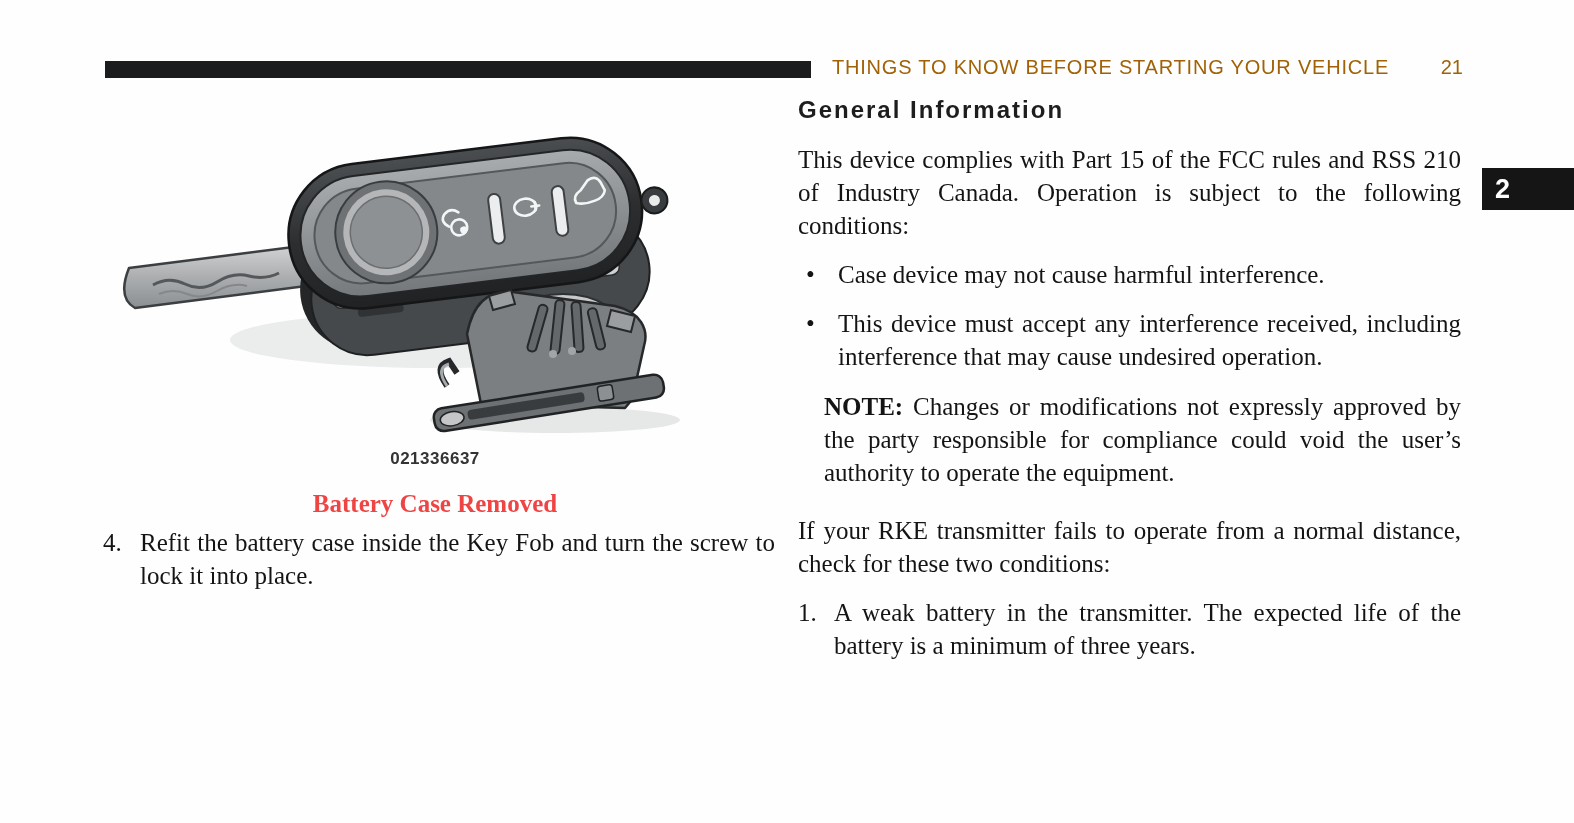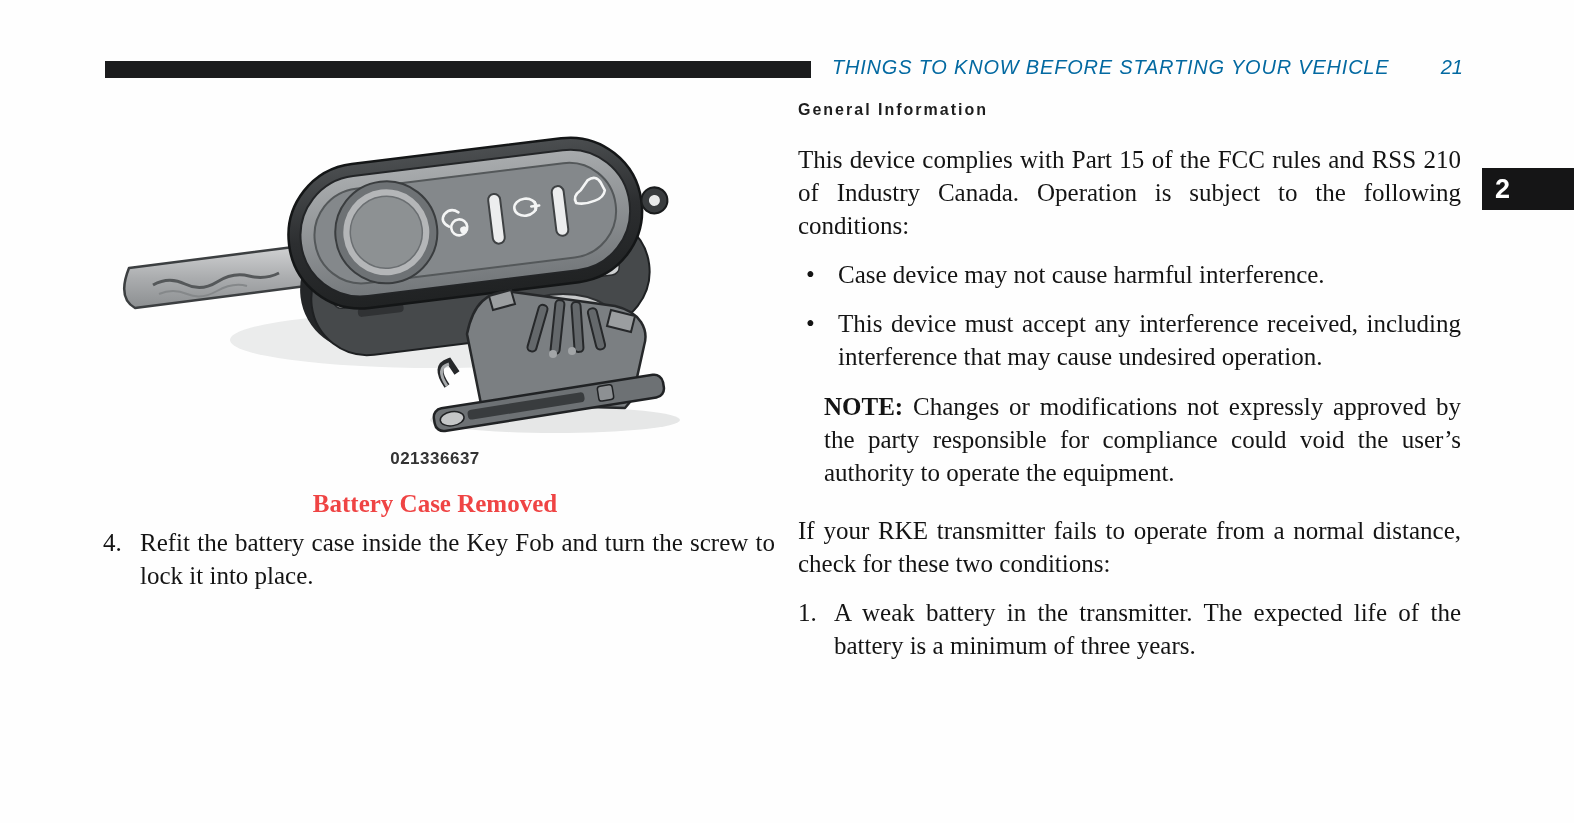--- a/index.html
+++ b/index.html
@@ -5,21 +5,21 @@
   html,body{margin:0;padding:0;background:#ffffff;}
   .page{
     position:relative;width:1574px;height:823px;background:#fefefe;
     font-family:"Liberation Serif",serif;color:#181818;overflow:hidden;
   }
   
   .header-bar{position:absolute;left:105px;top:61px;width:706px;height:17px;background:#1b1c1d;}
   .header-row{
     position:absolute;left:832px;top:56px;width:631px;display:flex;
     justify-content:space-between;align-items:baseline;
-    font-family:"Liberation Sans",sans-serif;font-size:20px;letter-spacing:.8px;color:#0369a1;font-style:italic;
+    font-family:"Liberation Sans",sans-serif;font-size:20px;letter-spacing:.8px;color:#a16207;
   }
   .header-row .pageno{letter-spacing:0;}
   
   .chapter-tab{
     position:absolute;left:1482px;top:168px;width:92px;height:42px;background:#151516;
     display:flex;align-items:center;
   }
   .chapter-tab span{
     color:#ffffff;font-family:"Liberation Sans",sans-serif;font-weight:bold;font-size:27px;margin-left:13px;
   }
@@ -35,21 +35,21 @@
   }
   .step{
     position:absolute;left:103px;top:526px;width:672px;display:flex;
     font-size:25px;line-height:33px;color:#141414;
   }
   .step .num{flex:0 0 37px;}
   .step .txt{flex:1;text-align:justify;}
   
   .right-col{position:absolute;left:798px;top:95px;width:663px;color:#141414;}
   .section-heading{
-    font-family:"Liberation Sans",sans-serif;font-size:16px;line-height:30px;
+    font-family:"Liberation Sans",sans-serif;font-size:24px;line-height:30px;
     letter-spacing:2px;color:#1d1d1d;margin:0 0 18px 0;
   }
   .para{font-size:25px;line-height:33px;text-align:justify;margin:0;font-family:Liberation Serif, serif;}
   .para + .para, .bullet, .note, .numbered{margin-top:16px;}
   .note{font-size:25px;line-height:33px;text-align:justify;margin-top:17px;margin-left:26px;}
   .note .note-label{font-weight:bold;}
   .rke{margin-top:8px;}
   .bullet{display:flex;font-size:25px;line-height:33px;}
   .bullet .mark{flex:0 0 32px;padding-left:8px;}
   .bullet .txt{flex:1;text-align:justify;}

